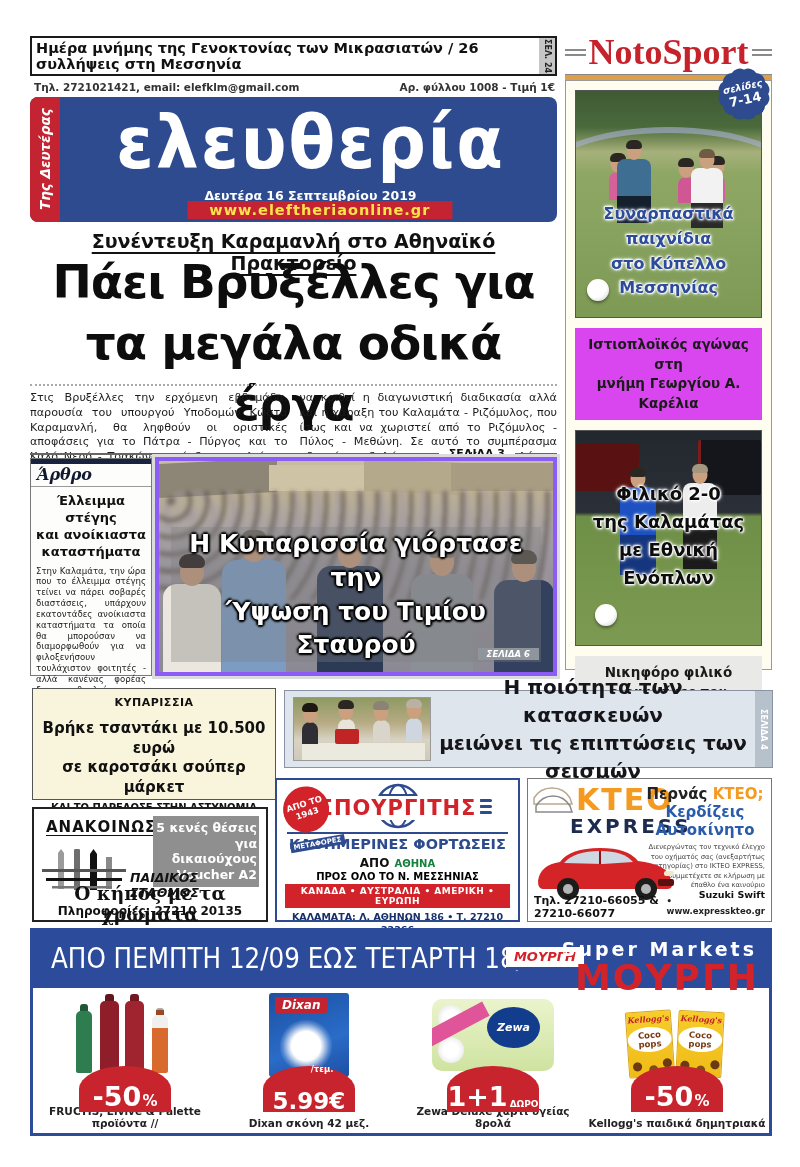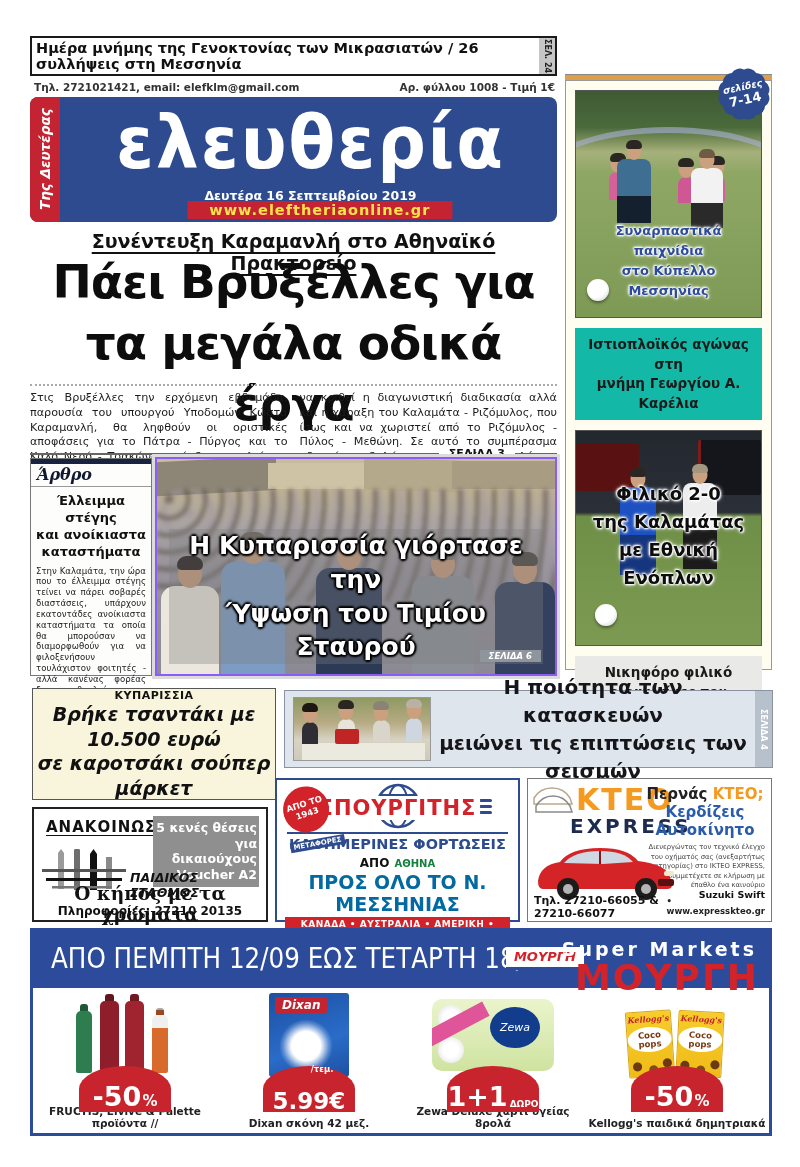--- a/index.html
+++ b/index.html
@@ -35,21 +35,21 @@
   #leadref span{font-size:11px;font-weight:bold}
 
   
   #arthro{position:absolute;left:30px;top:458px;width:122px;height:218px;border:1px solid #777;background:#fdfdfb}
   .arthro-label{border-top:5px solid #17233f;border-bottom:1px solid #999;padding:1px 6px 2px;font-family:"DejaVu Serif","Liberation Serif",serif;font-style:italic;font-weight:bold;font-size:16px;color:#101830}
   .arthro-title{text-align:center;font-weight:bold;font-size:13px;line-height:1.3;padding:6px 4px 3px}
   .arthro-body{font-size:8.6px;line-height:1.26;text-align:justify;padding:2px 5px;color:#222}
   .arthro-ref{text-align:right;font-size:9.5px;font-weight:bold;font-style:italic;padding:1px 7px}
 
   
-  #mainphoto{position:absolute;left:155px;top:457px;width:402px;height:219px;border:2px solid #8b5cf6;box-shadow:0 0 0 3px #dcdcdc;overflow:hidden}
+  #mainphoto{position:absolute;left:155px;top:457px;width:402px;height:219px;border:4px solid #8b5cf6;box-shadow:0 0 0 3px #dcdcdc;overflow:hidden}
   .mp-bg{position:absolute;inset:0;background:linear-gradient(180deg,#c9bda1 0%,#bdb093 14%,#a8a3a4 32%,#97939b 52%,#8b8a94 100%)}
   .mp-crowd{position:absolute;left:0;right:0;top:14%;height:52%;filter:blur(2px);background:
     repeating-radial-gradient(circle at 12px 10px, rgba(80,70,60,.55) 0 4px, transparent 5px 17px),
     repeating-radial-gradient(circle at 31px 24px, rgba(160,150,160,.5) 0 5px, transparent 6px 21px)}
   .fg{position:absolute;bottom:0;border-radius:14px 14px 0 0}
   .fg::before{content:"";position:absolute;left:50%;top:-26px;transform:translateX(-50%);width:24px;height:28px;border-radius:50%;background:#c79a7b}
   .fg::after{content:"";position:absolute;left:50%;top:-30px;transform:translateX(-50%);width:26px;height:14px;border-radius:12px 12px 6px 6px;background:var(--hair,#3a332e)}
   .photo-caption{position:absolute;left:3%;right:3%;bottom:10px;text-align:center;font-size:25px;font-weight:800;color:#fff;line-height:1.35;background:rgba(125,125,125,.35);
     text-shadow:-2px 0 2px #000,2px 0 2px #000,0 -2px 2px #000,0 2px 2px #000,1px 1px 2px #000}
   .pageref-badge{position:absolute;right:14px;bottom:12px;background:#8f959c;color:#fff;font-size:8.5px;font-weight:bold;font-style:italic;padding:1px 9px}
@@ -66,32 +66,32 @@
   .ns-badge-text .l2{font-size:13px;font-weight:800}
   #ns-box{position:absolute;left:565px;top:80px;width:207px;height:590px;background:#fffdf0;border:1px solid #999;padding:9px}
   .sphoto{position:relative;width:100%;border:1px solid #555;overflow:hidden}
   #sphoto1{height:228px;background:linear-gradient(180deg,#3e5a33 0%,#4a6a3c 16%,#7b8f5a 22%,#a6b07b 27%,#8fa765 36%,#7d9a55 100%)}
   .arc{position:absolute;left:-20%;top:16%;width:140%;height:44%;border:6px solid #aab1d6;border-radius:50%;border-bottom-color:transparent;opacity:.6}
   .pl{position:absolute;border-radius:8px 8px 0 0}
   .pl::before{content:"";position:absolute;left:50%;top:-17px;transform:translateX(-50%);width:15px;height:18px;border-radius:50%;background:#caa07e}
   .pl::after{content:"";position:absolute;left:50%;top:-19px;transform:translateX(-50%);width:16px;height:9px;border-radius:8px 8px 4px 4px;background:var(--hair,#2c2622)}
   .ball{position:absolute;width:22px;height:22px;border-radius:50%;background:radial-gradient(circle at 35% 30%,#fff 0 55%,#c9c9c9 100%);box-shadow:0 2px 3px rgba(0,0,0,.4)}
   .soverlay{position:absolute;left:3%;right:3%;text-align:center;font-weight:800;line-height:1.55}
-  .soverlay.blue{bottom:7%;color:#2d4b9b;font-size:13px;text-shadow:0 0 2px #fff,0 0 3px #fff,1px 1px 2px #fff,-1px -1px 2px #fff,0 0 5px #fff}
+  .soverlay.blue{bottom:7%;color:#2d4b9b;font-size:16px;text-shadow:0 0 2px #fff,0 0 3px #fff,1px 1px 2px #fff,-1px -1px 2px #fff,0 0 5px #fff}
   .soverlay.dark{top:23%;color:#0d0d0d;font-size:18px;text-shadow:0 0 2px #fff,0 0 3px #fff,1px 1px 2px #fff,-1px -1px 2px #fff,0 0 5px #fff}
   .snote{margin:10px 0;text-align:center;font-weight:bold;font-size:13.5px;line-height:1.45;padding:7px 2px;color:#1a1a1a}
-  .snote.green{background:#14b8a6}
+  .snote.green{background:#d946ef}
   .snote.gray{background:#e9e9e7;margin-bottom:0}
   #sphoto2{height:216px;background:linear-gradient(180deg,#23272e 0%,#2b2f37 38%,#6e8f47 40%,#7d9a52 100%)}
   .sign{position:absolute;border-radius:2px}
 
   
-  #kypbox{position:absolute;left:32px;top:688px;width:244px;height:112px;background:#f9f5dd;border:1.5px solid #555;text-align:center;}
+  #kypbox{position:absolute;left:32px;top:688px;width:244px;height:112px;background:#f9f5dd;border:1.5px solid #555;text-align:center;padding-top:7px}
   .kyp-kicker{font-size:11px;font-weight:bold;letter-spacing:.5px}
-  .kyp-title{font-size:19px;font-weight:bold;font-style:italic;line-height:1.3;margin-top:0}
+  .kyp-title{font-size:15px;font-weight:bold;line-height:1.3;margin-top:10px}
   .kyp-sub{font-size:10px;font-weight:bold;margin-top:5px}
   .kyp-ref{display:inline-block;background:#98a0a8;color:#fff;font-size:9px;font-weight:bold;font-style:italic;padding:1px 12px;margin-top:6px}
 
   
   #qualbox{position:absolute;left:284px;top:690px;width:489px;height:78px;background:#dfe5ec;border:1px solid #8a93a3;display:flex;align-items:center}
   .qphoto{width:138px;height:64px;margin-left:8px;border:1px solid #999;position:relative;overflow:hidden;flex:none;
     background:linear-gradient(180deg,#8e9a63 0%,#b7ab84 40%,#d8d3c4 68%,#cfc9ba 100%)}
   .qtable{position:absolute;left:6%;right:4%;bottom:0;height:30%;background:#eceade;border-top:2px solid #d6d2c2}
   .qlaptop{position:absolute;left:30%;bottom:26%;width:24px;height:15px;background:#c02424;border-radius:2px}
   .qtitle{flex:1;text-align:center;font-weight:800;font-size:20px;line-height:1.4;color:#15151a}
@@ -113,21 +113,21 @@
   .sp-logorow{position:relative;height:48px;margin-top:3px}
   .sp-wing{position:absolute;top:16px;width:44px}
   .sp-wing i{display:block;height:3px;background:#2d4b8e;margin-bottom:3px;border-radius:2px}
   .sp-wing.l{left:26px}.sp-wing.r{right:26px}
   .sp-name{position:absolute;left:50%;top:52%;transform:translate(-50%,-50%);background:#fff;padding:0 4px;color:#d2232a;font-size:21px;font-weight:800;letter-spacing:1px;z-index:2}
   .sp-globe{position:absolute;left:50%;top:0;transform:translateX(-50%)}
   .sp-div{border-top:2px solid #2d4b8e;margin:1px 10px 2px}
   .sp-l1{color:#2d4b8e;font-size:14.5px;font-weight:800}
   .sp-l2 .from{color:#111;font-size:12px;font-weight:800}
   .sp-l2 .city{color:#15803d;font-size:10px;font-weight:800;}
-  .sp-l3{font-size:19px;font-weight:800;color:#0369a1}
+  .sp-l3{font-size:10px;font-weight:800;color:#000000}
   .sp-regions{background:#d2232a;color:#fff;font-size:9px;font-weight:bold;margin:2px 8px;padding:2px 0;letter-spacing:.5px}
   .sp-addr{color:#17306b;font-size:9.5px;font-weight:800;line-height:1.4}
 
   
   #adkteo{position:absolute;left:527px;top:778px;width:245px;height:144px;border:1.5px solid #777;background:#fff;overflow:hidden}
   .kt-brand1{position:absolute;left:48px;top:3px;font-size:30px;font-weight:800;color:#f49a20;letter-spacing:2px}
   .kt-brand2{position:absolute;left:42px;top:35px;font-size:20px;font-weight:800;color:#1c2b4e;letter-spacing:3px}
   .kt-q{position:absolute;right:6px;top:6px;width:120px;text-align:center;font-size:15px;font-weight:800;line-height:1.2}
   .kt-q .q1{color:#222}.kt-q .q2{color:#f49a20}
   .kt-win{color:#2b5cab;font-size:15px;font-weight:800;line-height:1.2}
@@ -156,21 +156,21 @@
   .badge-g .b-small{font-size:9px;align-self:flex-end;margin:0 0 1px 2px}
   .mk-art{position:absolute;left:50%;transform:translateX(-50%);bottom:60px}
   .bottle{position:absolute;bottom:0;border-radius:5px 5px 2px 2px}
   .bottle::before{content:"";position:absolute;left:25%;top:-7px;width:50%;height:7px;background:inherit;border-radius:3px 3px 0 0;filter:brightness(.7)}
   .dixan-box{position:relative;width:80px;height:84px;background:linear-gradient(160deg,#1c50a2 0%,#2a6cc8 60%,#1c50a2 100%);border-radius:3px;overflow:hidden}
   .dixan-swirl{position:absolute;left:10px;top:26px;width:54px;height:54px;border-radius:50%;background:radial-gradient(circle at 50% 50%,#fff 0 38%,rgba(255,255,255,.25) 60%,transparent 70%)}
   .dixan-label{position:absolute;left:6px;top:4px;background:#c42331;color:#fff;font-size:12px;font-weight:800;font-style:italic;padding:1px 7px;border-radius:2px}
   .zewa-pack{position:relative;width:122px;height:72px;background:linear-gradient(180deg,#eaf4cc,#cfe3a0);border-radius:10px;overflow:hidden}
   .zewa-roll{position:absolute;width:26px;height:26px;border-radius:50%;background:radial-gradient(circle,#fff 0 40%,#eee 70%,#ddd 100%)}
   .zewa-ribbon{position:absolute;left:-12px;top:18px;width:70px;height:16px;background:#e0559a;transform:rotate(-28deg)}
-  .zewa-logo{position:absolute;right:14px;top:8px;background:#123c8c;color:#fff;font-size:11px;font-weight:400;font-style:italic;padding:14px 10px;border-radius:50%}
+  .zewa-logo{position:absolute;right:14px;top:8px;background:#123c8c;color:#fff;font-size:11px;font-weight:700;font-style:italic;padding:14px 10px;border-radius:50%}
   .coco-box{position:absolute;bottom:0;width:46px;height:66px;background:linear-gradient(180deg,#f7cd2a,#f0bb17);border:1px solid #d8a512;border-radius:2px;overflow:hidden;text-align:center}
   .coco-kell{display:block;font-family:"DejaVu Serif","Liberation Serif",serif;font-style:italic;font-weight:bold;font-size:8px;color:#c42331;margin-top:2px}
   .coco-name{display:inline-block;background:#fff;border-radius:50%;color:#7a3c10;font-size:8.5px;font-weight:800;padding:4px 3px;margin-top:3px;line-height:1}
   .coco-bits{position:absolute;left:0;right:0;bottom:0;height:18px;background:radial-gradient(circle at 8px 8px,#6b3a12 0 4px,transparent 5px),radial-gradient(circle at 24px 12px,#814a1a 0 4px,transparent 5px),radial-gradient(circle at 38px 6px,#6b3a12 0 4px,transparent 5px)}
 </style>
 </head>
 <body>
 
 <div id="page">
 
@@ -224,20 +224,25 @@
     <div class="fg" style="left:1%;width:58px;height:88px;background:#ece7de;--hair:#241d1b"></div>
     <div class="fg" style="left:16%;width:64px;height:112px;background:#7c9cc4;--hair:#6b625a"></div>
     <div class="fg" style="left:40%;width:66px;height:106px;background:#2c3a55;--hair:transparent"></div>
     <div class="fg" style="left:64%;width:62px;height:98px;background:#8b8f96;--hair:#7a7670"></div>
     <div class="fg" style="left:85%;width:60px;height:92px;background:#33415e;--hair:#4a443e"></div>
     <div class="photo-caption preline">Η Κυπαρισσία γιόρτασε την
 Ύψωση του Τιμίου Σταυρού</div>
     <div class="pageref-badge">ΣΕΛΙΔΑ 6</div>
   </div>
 
+  <div id="ns-logo-row">
+    <span class="nsline"></span>
+    <span id="ns-logo">NotoSport</span>
+    <span class="nsline"></span>
+  </div>
   <div id="ns-bar"></div>
   <div id="ns-badge">
     <div class="star-sq"></div>
     <div class="star-sq" style="transform:rotate(30deg)"></div>
     <div class="star-sq" style="transform:rotate(60deg)"></div>
     <div class="ns-badge-text">
       <span class="l1">σελίδες</span>
       <span class="l2">7-14</span>
     </div>
   </div>

